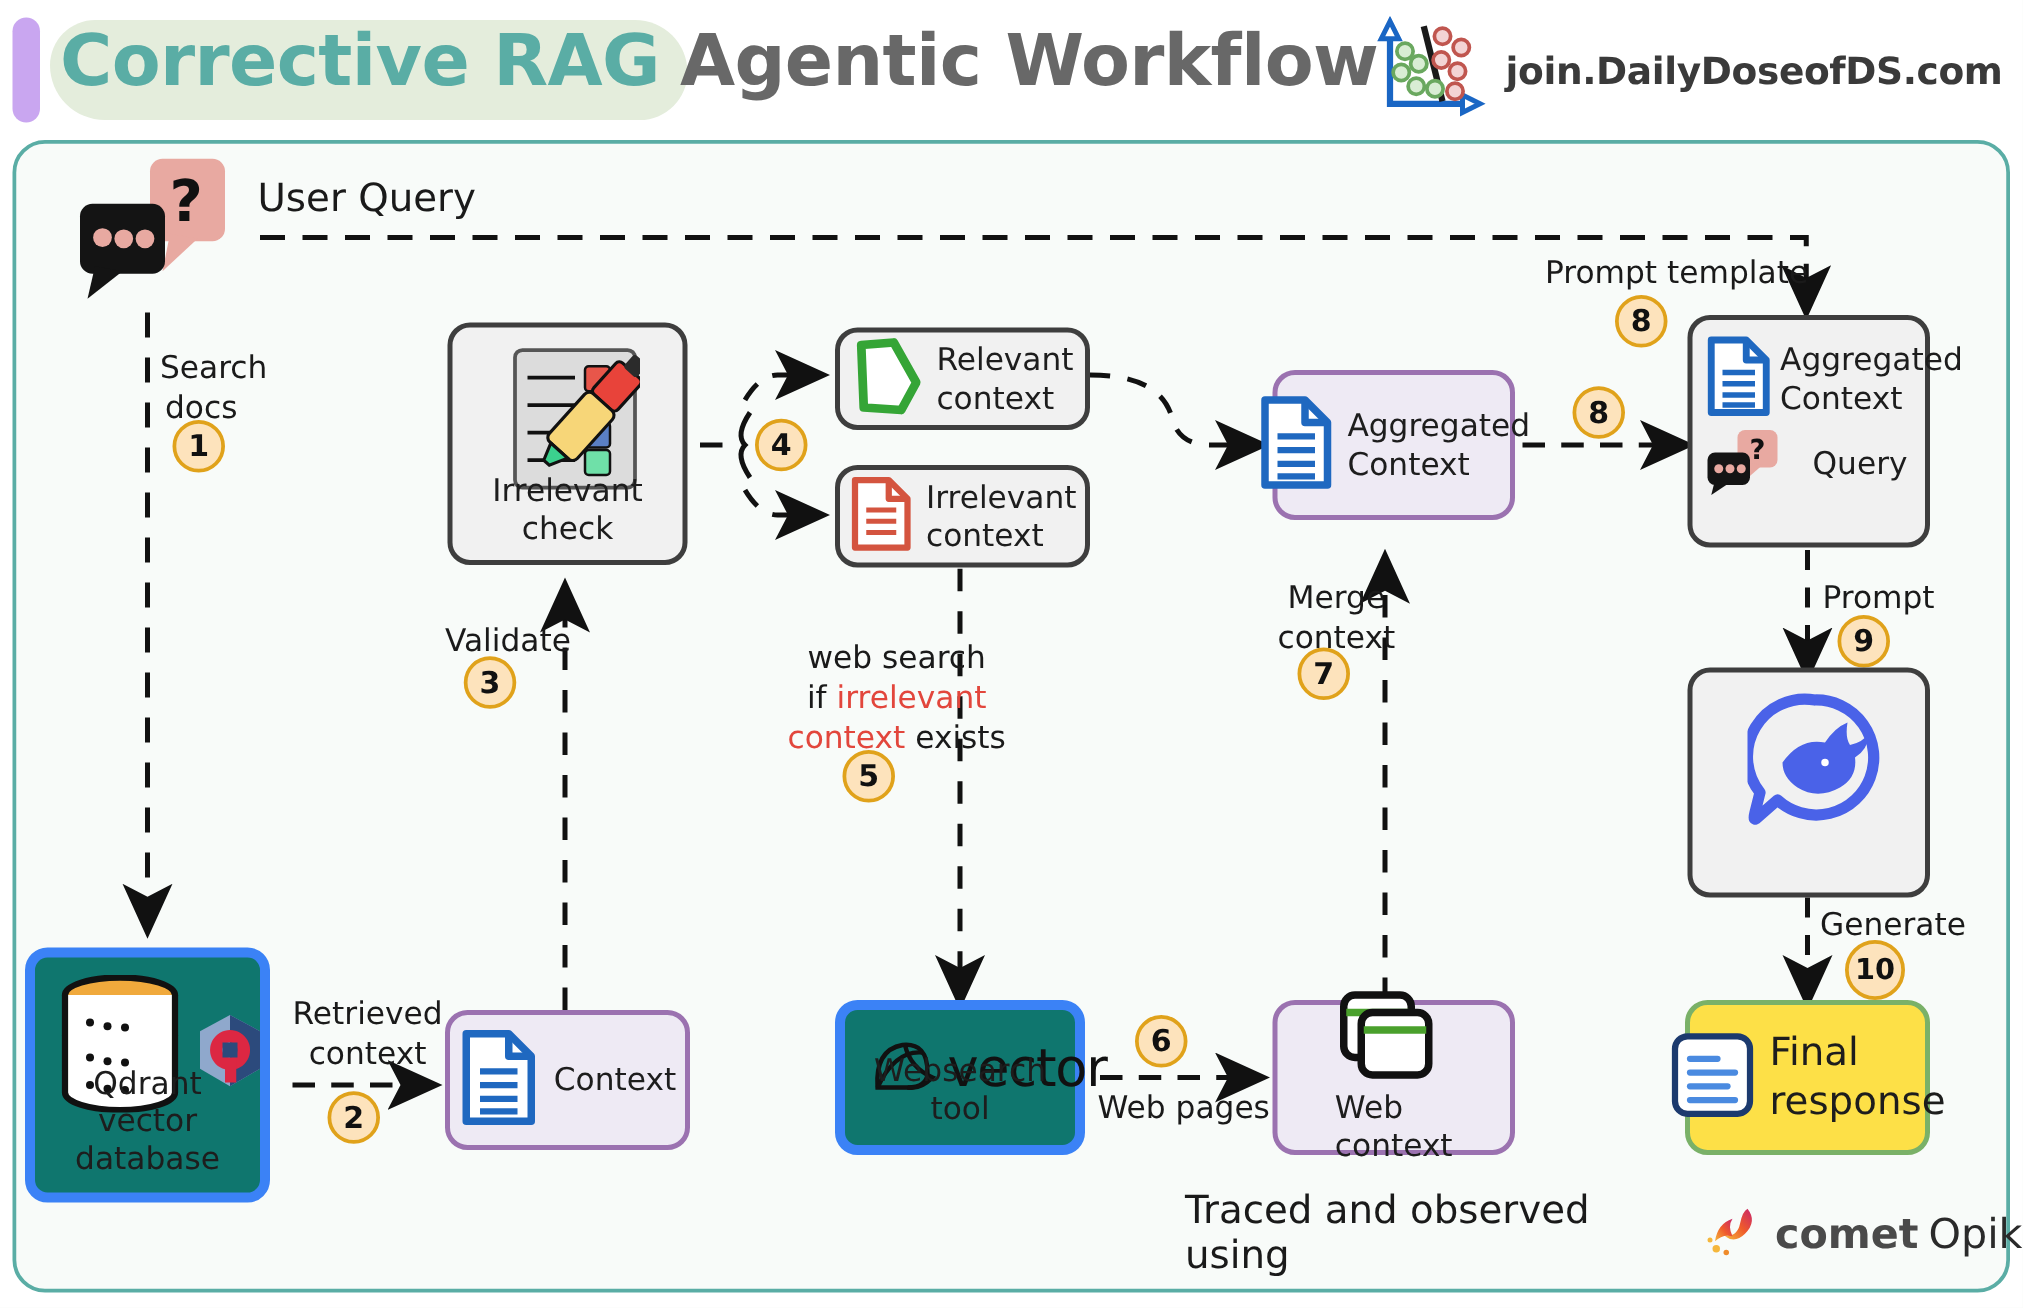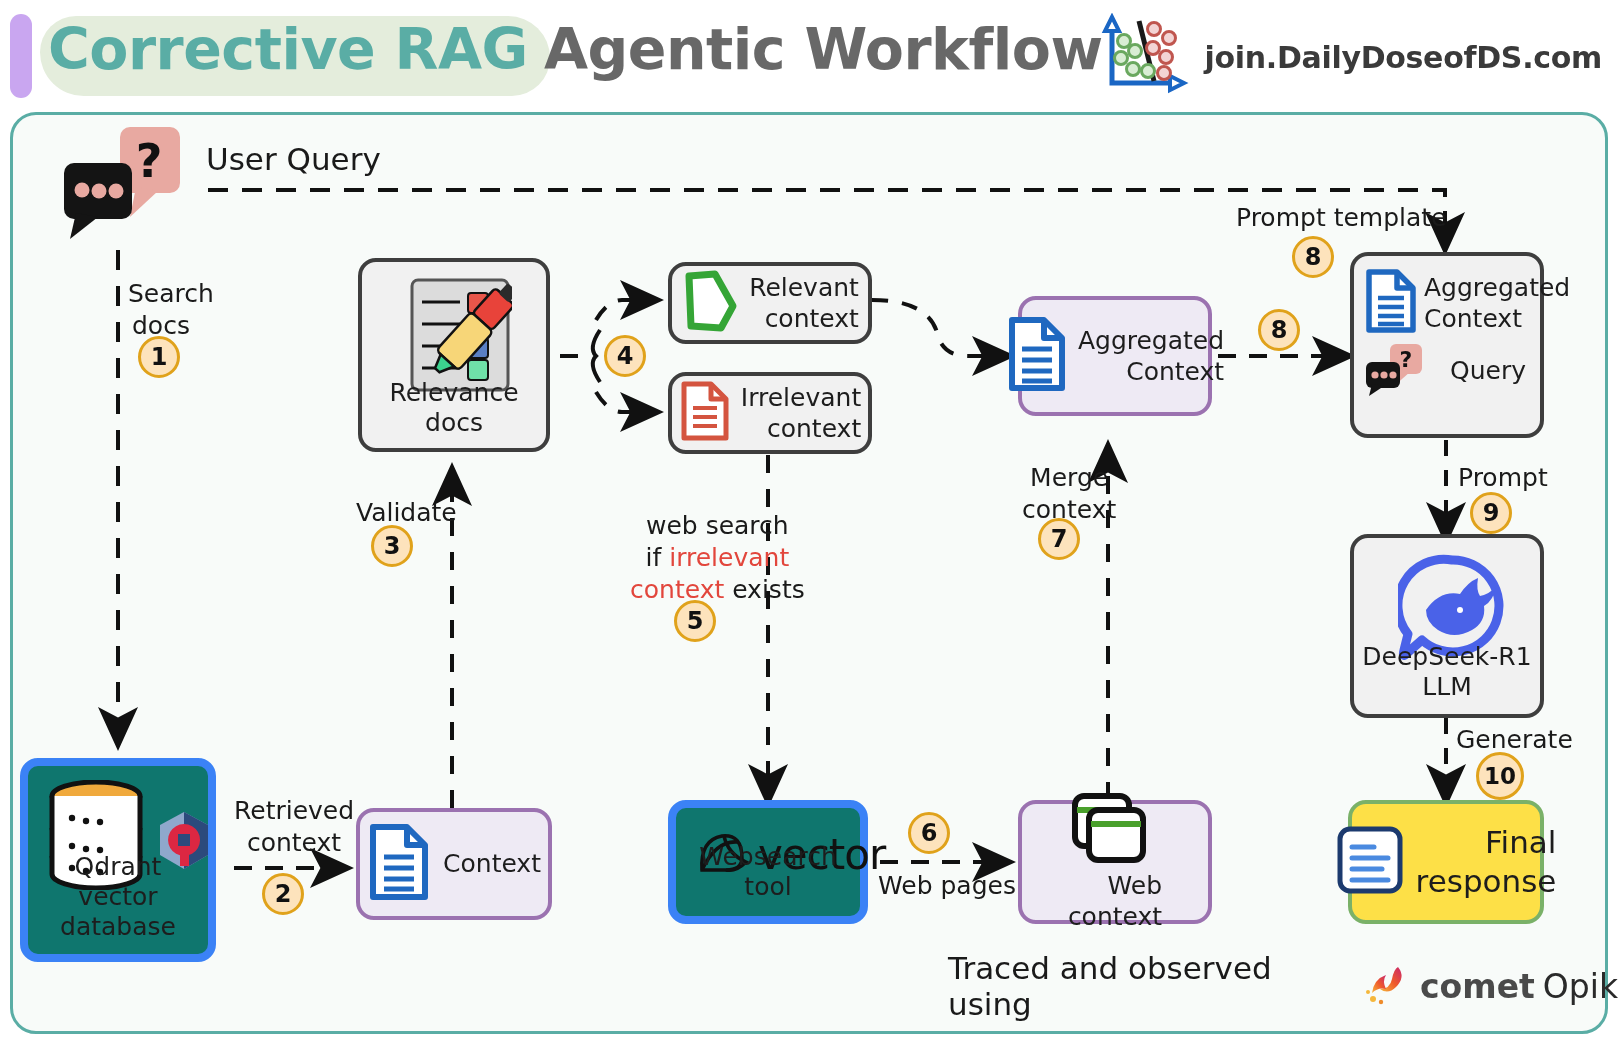--- a/index.html
+++ b/index.html
@@ -49,21 +49,21 @@
     position:absolute; border-radius:18px;
     display:flex; align-items:center; justify-content:center;
     background:#f2f2f2;
   }
   .node.gray  { border:4px solid #3e3e3e; background:#f1f1f1; }
   .node.purple{ border:4px solid #9b72b0; background:#eeeaf4; }
   .node.orange{ border:8px solid #3b82f6; background:#0f766e; }
   .node.green { border:4px solid #7ab168; background:#fde047; }
 
   .node-label {
-    font-size:25px; color:#1d1d1d; line-height:1.25; text-align:right;
+    font-size:25px; color:#1d1d1d; line-height:1.25; text-align:left;
     font-weight:400;
   }
   .node-caption {
     position:absolute; left:0; right:0; bottom:12px; text-align:center;
     font-size:25px; color:#1d1d1d; line-height:1.2;
   }
 
   
   .badge {
     position:absolute; width:42px; height:42px; border-radius:50%;
@@ -269,21 +269,21 @@
         <rect x="60" y="62" width="20" height="20" rx="3" fill="#5a7fc4" stroke="#111" stroke-width="2"></rect>
         <rect x="60" y="84" width="20" height="20" rx="3" fill="#6fe0a8" stroke="#111" stroke-width="2"></rect>
         <g transform="rotate(42 60 60)">
           <rect x="48" y="6" width="26" height="34" rx="4" fill="#e8433a" stroke="#111" stroke-width="2.5"></rect>
           <rect x="54" y="-6" width="14" height="14" rx="3" fill="#2b2b2b"></rect>
           <rect x="46" y="40" width="30" height="52" rx="5" fill="#f7d678" stroke="#111" stroke-width="2.5"></rect>
           <path d="M52 92 L70 92 L63 106 L57 106 Z" fill="#3bd18e" stroke="#111" stroke-width="2.5"></path>
         </g>
       </svg>
     </span>
-    <span class="node-caption" style="bottom:10px;">Relevance docs</span>
+    <span class="node-caption" style="bottom:10px;">Irrelevant check</span>
   </div>
 
   <div class="node gray" style="left:668px; top:262px; width:204px; height:82px;">
     <span style="margin-right:10px;">
       <svg width="58" height="62" viewBox="0 0 58 62">
         <path d="M8 6 L34 4 L52 36 L40 58 L10 56 Z" fill="#fff" stroke="#35a536" stroke-width="7" stroke-linejoin="round"></path>
       </svg>
     </span>
     <span class="node-label">
       <span>Relevant</span><br><span>context</span>
@@ -384,21 +384,20 @@
 
   <div class="node gray" style="left:1350px; top:534px; width:194px; height:184px;">
     <span style="position:absolute; left:44px; top:16px;">
       <svg width="108" height="110" viewBox="0 0 108 110">
         <path d="M54 6 a46 46 0 1 1 -30 80 l-16 14 q-4 4 -2 -4 l4 -16 a46 46 0 0 1 44 -74 Z" fill="none" stroke="#4a62e8" stroke-width="9" stroke-linejoin="round"></path>
         <path d="M28 56 q14 -20 34 -16 q8 -12 18 -16 q-2 12 2 18 q10 -2 16 -10 q-2 14 -12 20
                  q2 16 -12 24 q-18 10 -34 0 q-12 -8 -12 -20 Z" fill="#4a62e8"></path>
         <circle cx="62" cy="56" r="3" fill="#fff"></circle>
       </svg>
     </span>
-    <span class="node-caption" style="bottom:12px;">DeepSeek-R1 LLM</span>
   </div>
 
   <div class="node green" style="left:1348px; top:800px; width:196px; height:124px;">
     <span style="margin-right:12px;">
       <svg width="68" height="70" viewBox="0 0 68 70">
         <rect x="4" y="4" width="60" height="62" rx="10" fill="#fff" stroke="#1c3a6e" stroke-width="5"></rect>
         <line x1="16" y1="22" x2="38" y2="22" stroke="#4a8ae0" stroke-width="5" stroke-linecap="round"></line>
         <line x1="16" y1="33" x2="52" y2="33" stroke="#4a8ae0" stroke-width="5" stroke-linecap="round"></line>
         <line x1="16" y1="44" x2="46" y2="44" stroke="#4a8ae0" stroke-width="5" stroke-linecap="round"></line>
         <line x1="16" y1="55" x2="52" y2="55" stroke="#4a8ae0" stroke-width="5" stroke-linecap="round"></line>

